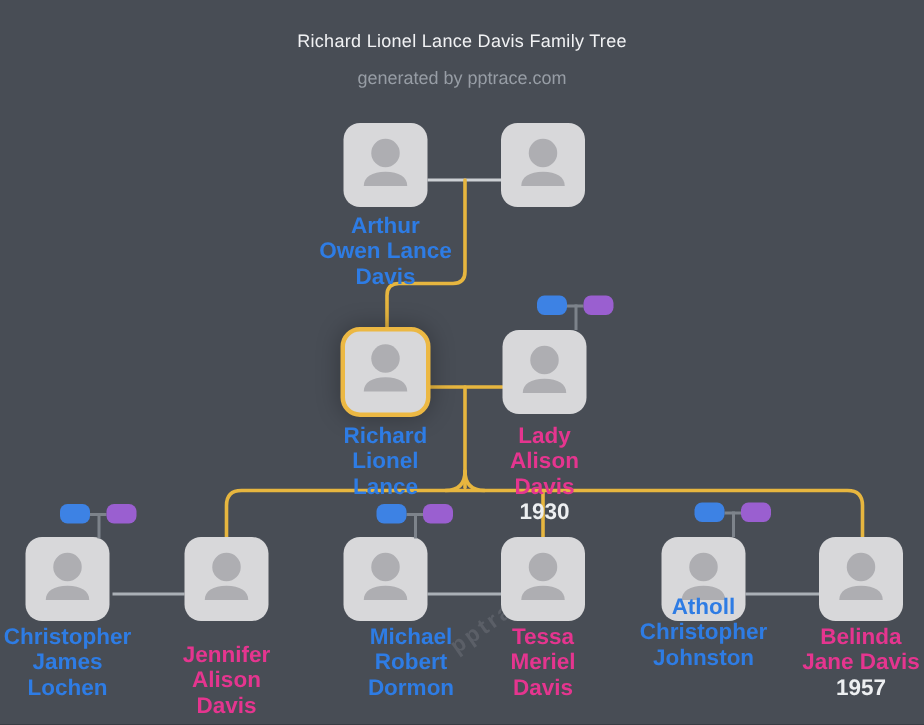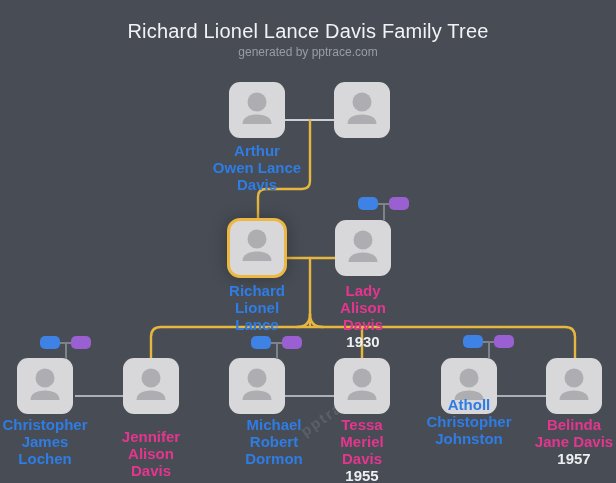--- a/index.html
+++ b/index.html
@@ -3,21 +3,21 @@
 <meta charset="utf-8">
 <style>
   html,body{margin:0;padding:0;background:#2e3238;}
   .stage{
     position:relative;width:616px;height:483px;overflow:hidden;
     background:var(--background,#484d55);
     font-family:"Liberation Sans","DejaVu Sans",sans-serif;
   }
   .page-title{
     position:absolute;top:20px;left:0;width:616px;text-align:center;
-    color:var(--title,#f1f2f4);font-size:20px;font-weight:500;letter-spacing:.2px;
+    color:var(--title,#f1f2f4);font-size:12px;font-weight:500;letter-spacing:.2px;
   }
   .page-subtitle{
     position:absolute;top:45px;left:0;width:616px;text-align:center;
     color:var(--subtitle,#979da5);font-size:12px;font-weight:400;
   }
   .watermark{
     position:absolute;left:302px;top:424px;z-index:1;
     color:var(--watermark,rgba(230,234,238,.12));
     font-size:15px;font-weight:700;letter-spacing:2px;
     transform:rotate(-35deg);transform-origin:0 50%;
@@ -193,21 +193,20 @@
   </div>
   <div class="plabel male" style="left:214px;top:416px">
     <div class="name">Michael
 Robert
 Dormon</div>
   </div>
   <div class="plabel female" style="left:302px;top:416px">
     <div class="name">Tessa
 Meriel
 Davis</div>
-    <div class="year">1955</div>
   </div>
   <div class="plabel male" style="left:409px;top:396px">
     <div class="name">Atholl
 Christopher
 Johnston</div>
   </div>
   <div class="plabel female" style="left:514px;top:416px">
     <div class="name">Belinda
 Jane Davis</div>
     <div class="year">1957</div>

